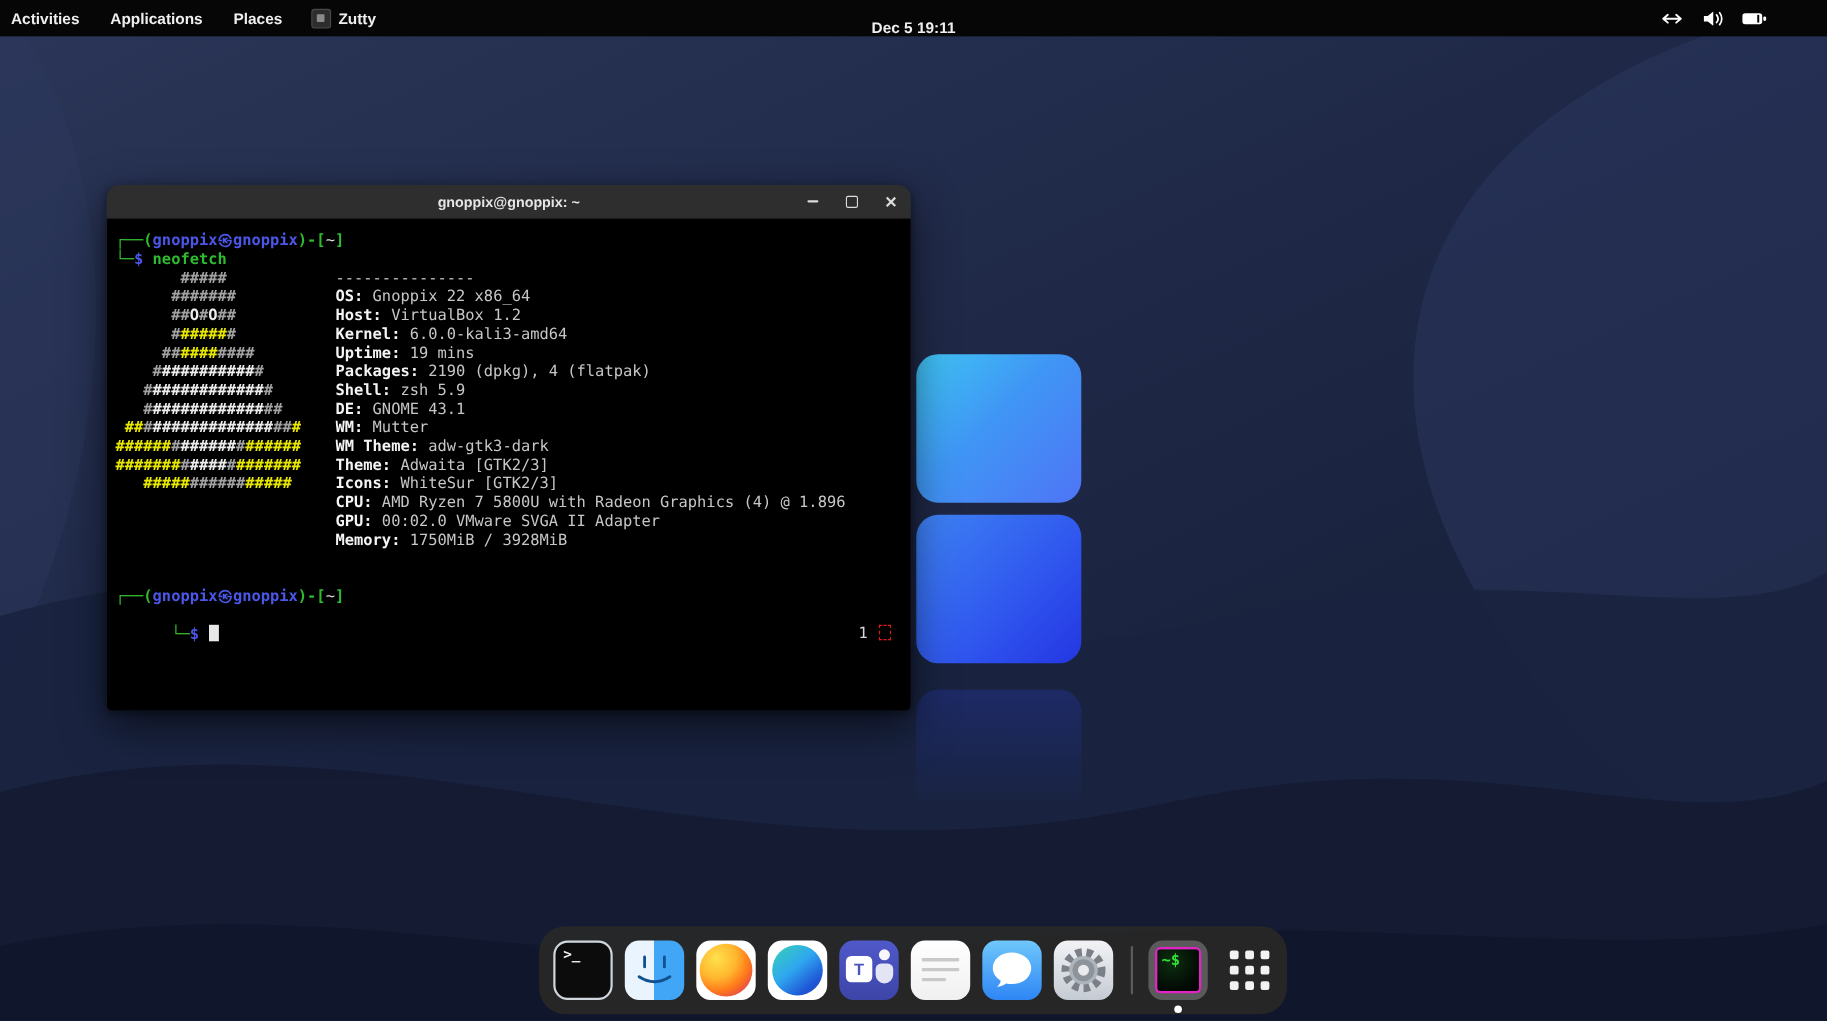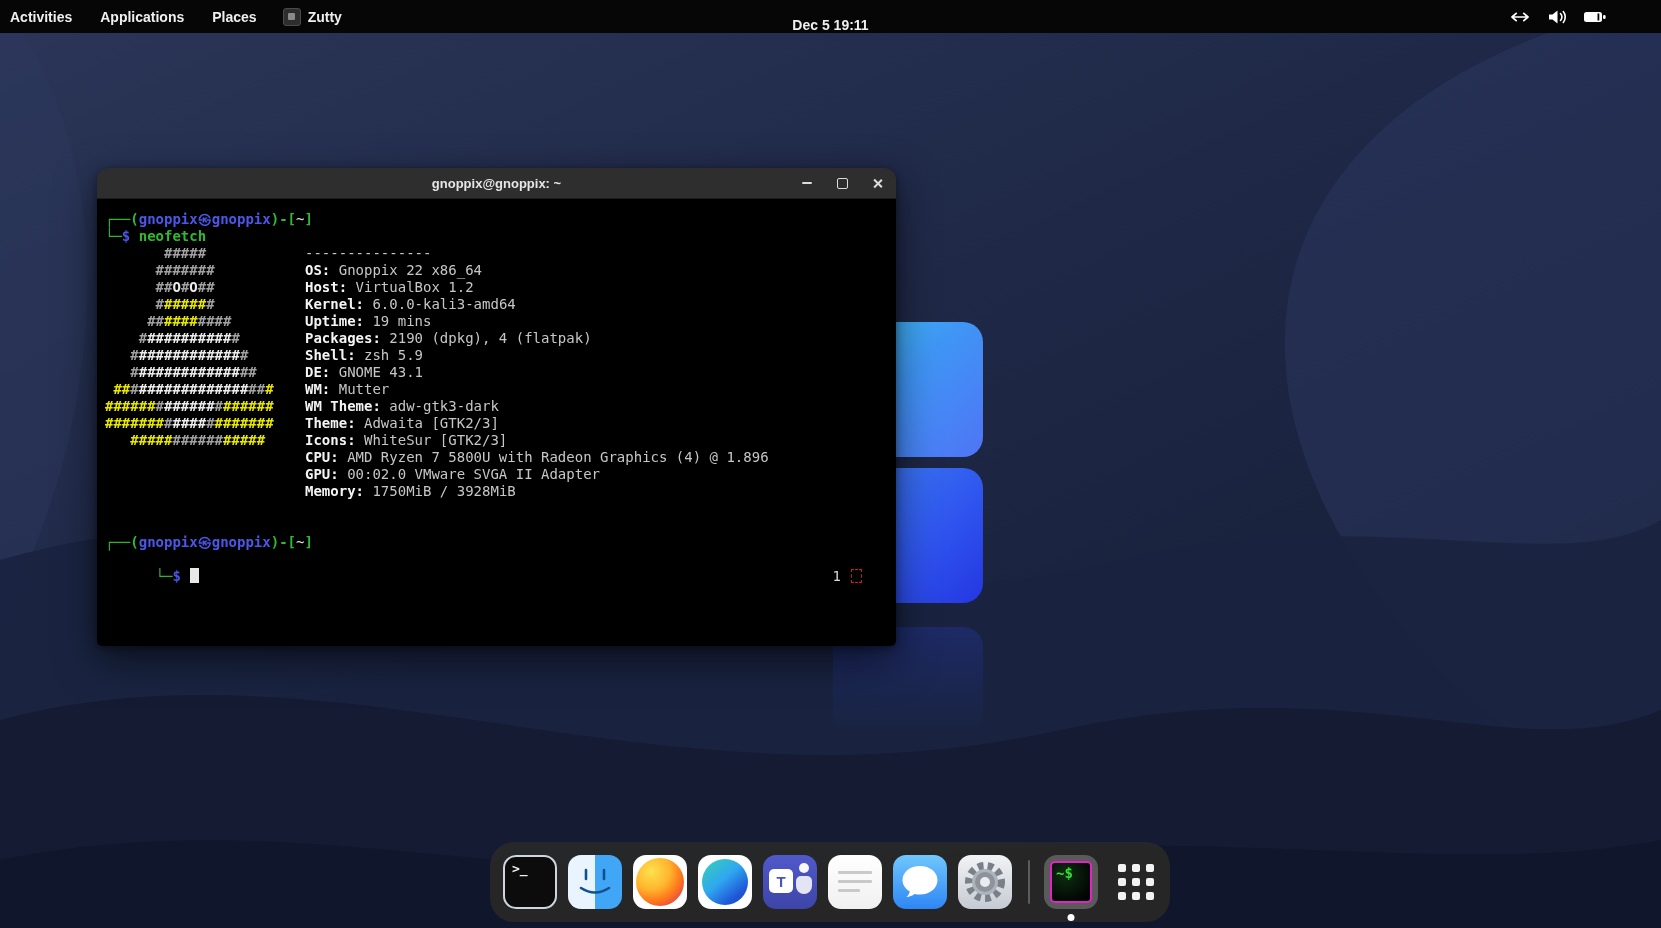--- a/index.html
+++ b/index.html
@@ -25,34 +25,34 @@
   .tb-item{padding:0 14px;height:100%;display:flex;align-items:center;cursor:default;}
   .tb-item:first-child{padding-left:10px;}
   .tb-appind{display:flex;align-items:center;gap:7px;padding:0 12px;height:100%;}
   .tb-appicon{width:16px;height:16px;border-radius:3px;background:#2d2d2d;border:1px solid #4a4a4a;
     display:flex;align-items:center;justify-content:center;}
   .tb-appicon i{display:block;width:7px;height:7px;background:#8a8a8a;border-radius:1px;}
   .tb-clock{position:absolute;left:50%;top:0;transform:translateX(-50%);height:49px;
     display:flex;align-items:center;font-weight:bold;}
   .tb-status{position:absolute;right:54px;top:0;height:33px;display:flex;align-items:center;gap:14px;}
   
-  .window{position:absolute;left:97px;top:168px;width:799px;height:478px;z-index:20;
+  .window{position:absolute;left:97px;top:168px;width:731px;height:478px;z-index:20;
     border-radius:12px 12px 5px 5px;overflow:hidden;
     box-shadow:0 14px 40px rgba(0,0,0,.55), 0 2px 8px rgba(0,0,0,.4);}
   .titlebar{height:30px;background:#2e2e2e;border-bottom:1px solid #1d1d1d;position:relative;
     display:flex;align-items:center;justify-content:center;}
   .titlebar .wtitle{color:#e6e6e6;font-size:13px;font-weight:bold;}
   .wbtns{position:absolute;right:8px;top:0;height:30px;display:flex;align-items:center;gap:13px;}
   .wbtn{width:22px;height:22px;border-radius:50%;display:flex;align-items:center;justify-content:center;cursor:default;}
   .ic-min{width:10px;height:2px;background:#dcdcdc;border-radius:1px;display:block;}
   .ic-max{width:9px;height:9px;border:1.5px solid #dcdcdc;border-radius:2px;display:block;}
   .ic-close{position:relative;width:11px;height:11px;display:block;}
   .ic-close::before,.ic-close::after{content:"";position:absolute;left:5px;top:0;width:1.8px;height:11px;background:#dcdcdc;}
   .ic-close::before{transform:rotate(45deg);} .ic-close::after{transform:rotate(-45deg);}
-  .term-body{background:#000;height:448px;padding:12px 20px 0 8px;
+  .term-body{background:#000;height:448px;padding:12px 4px 0 8px;
     font-family:"DejaVu Sans Mono","Liberation Mono",monospace;font-size:14px;line-height:17px;
     color:#d0d0d0;overflow:hidden;}
   .tline{white-space:pre;height:17px;}
   .tline.blank{height:17px;}
   .nf-row{display:flex;}
   .nf-art{width:200px;flex:0 0 200px;font-weight:bold;}
   .nf-info{flex:1;overflow:hidden;}
   .tc-g{color:#a2a2a2;} .tc-w{color:#ececec;} .tc-y{color:#e9e900;}
   .tc-G{color:#2fbb2f;font-weight:bold;} .tc-B{color:#4b57e8;font-weight:bold;} .tc-W{color:#dcdcdc;}
   .nf-b{color:#f4f4f4;font-weight:bold;} .nf-v{color:#c6c6c6;}

